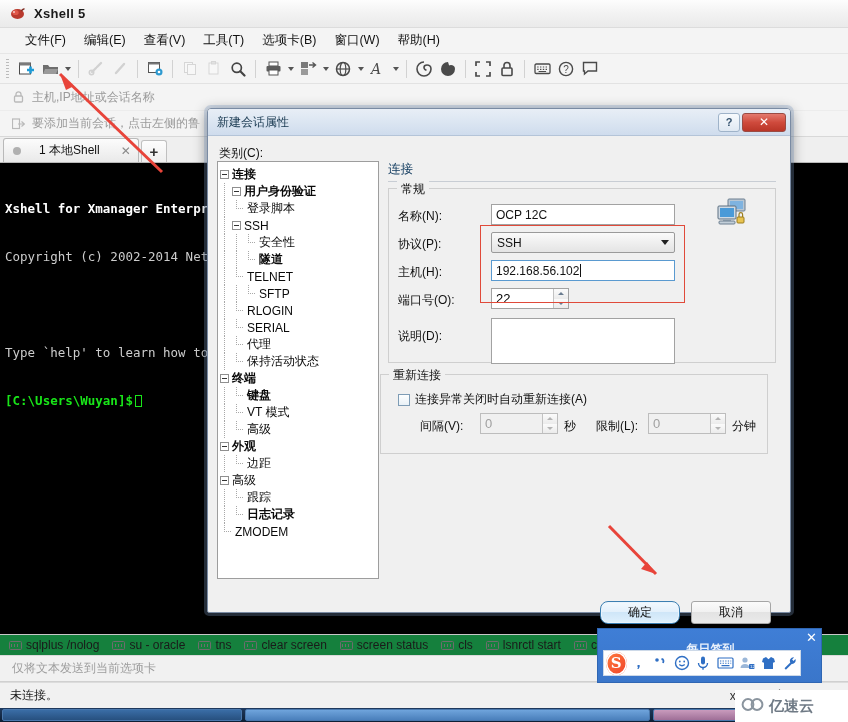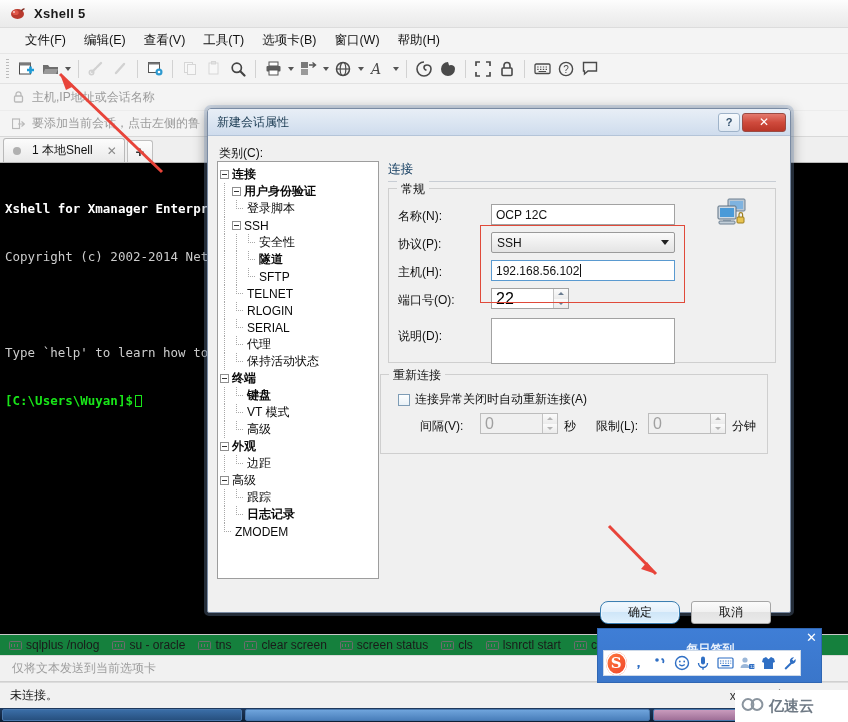--- a/index.html
+++ b/index.html
@@ -73,21 +73,21 @@
   .addr-text, .hint-text { color: #9a9a9a; font-size: 12px; margin-left: 7px; }
   .mini-icon { width: 13px; height: 13px; display:flex; align-items:center; justify-content:center; opacity:.55; }
 
   
   .tabstrip {
     position: absolute; left: 0; top: 137px; width: 848px; height: 26px;
     background: #efefef; border-bottom: 1px solid #b9b9b9;
     display: flex; align-items: flex-end;
   }
   .tab {
-    height: 24px; display: flex; align-items: center; gap: 11px;
+    height: 24px; display: flex; align-items: center; gap: 18px;
     padding: 0 7px 0 9px; margin-left: 3px;
     background: linear-gradient(to bottom,#fcfcfc,#e9e9e9);
     border: 1px solid #b9b9b9; border-bottom: none;
     border-radius: 3px 3px 0 0; font-size: 12px; color: #111;
   }
   .tab-dot { width: 8px; height: 8px; border-radius: 50%; background: #b0b0b0; }
   .tab-label { white-space: nowrap; }
   .tab-close { color: #8a8a8a; font-size: 12px; margin-left: 3px; }
   .tab-add {
     width: 26px; height: 22px; margin-left: 2px;
@@ -229,21 +229,21 @@
   .combo {
     height: 21px; border: 1px solid #9a9a9a; border-radius: 2px;
     background: linear-gradient(to bottom,#fafafa,#e4e4e4);
     display: flex; align-items: center; padding: 0 0 0 5px; font-size: 12px; color:#111;
   }
   .combo-arrow { margin-left: auto; width: 18px; height: 19px; display:flex; align-items:center; justify-content:center; }
   .combo-arrow:after { content:""; border-left:4px solid transparent; border-right:4px solid transparent; border-top:5px solid #222; }
 
   .spin { display:flex; align-items:center; border:1px solid #a2a2a2; background:#fff; height:21px; }
   .spin.dis { background:#f0f0f0; border-color:#bdbdbd; color:#a0a0a0; }
-  .spin .sv { padding:0 4px; font-size:16px; flex:1; display:flex; align-items:center; }
+  .spin .sv { padding:0 4px; font-size:13px; flex:1; display:flex; align-items:center; }
   .spin .sbtns { width:15px; height:19px; display:flex; flex-direction:column;
     border-left:1px solid #c2c2c2; }
   .spin .sb { flex:1; display:flex; align-items:center; justify-content:center;
     background: linear-gradient(to bottom,#fbfbfb,#ebebeb); }
   .spin .sb.up:after { content:""; border-left:3px solid transparent; border-right:3px solid transparent; border-bottom:3.5px solid #6a7c90; }
   .spin .sb.dn:after { content:""; border-left:3px solid transparent; border-right:3px solid transparent; border-top:3.5px solid #6a7c90; }
   .spin .sb.dis:after { border-bottom-color:#b4b4b4; border-top-color:#b4b4b4; }
 
   .textarea { border:1px solid #a2a2a2; background:#fff; }
 
@@ -601,28 +601,28 @@
             <span>安全性</span>
           </div>
           <div class="tnode bold">
             <span class="dots"></span>
             <span class="dots"></span>
             <span class="elbow"></span>
             <span>隧道</span>
           </div>
           <div class="tnode">
             <span class="dots"></span>
+            <span class="elbow"></span>
+            <span>TELNET</span>
+          </div>
+          <div class="tnode">
+            <span class="dots"></span>
             <span class="dots"></span>
             <span class="elbow"></span>
             <span>SFTP</span>
-          </div>
-          <div class="tnode">
-            <span class="dots"></span>
-            <span class="elbow"></span>
-            <span>TELNET</span>
           </div>
           <div class="tnode">
             <span class="dots"></span>
             <span class="elbow"></span>
             <span>RLOGIN</span>
           </div>
           <div class="tnode">
             <span class="dots"></span>
             <span class="elbow"></span>
             <span>SERIAL</span>

